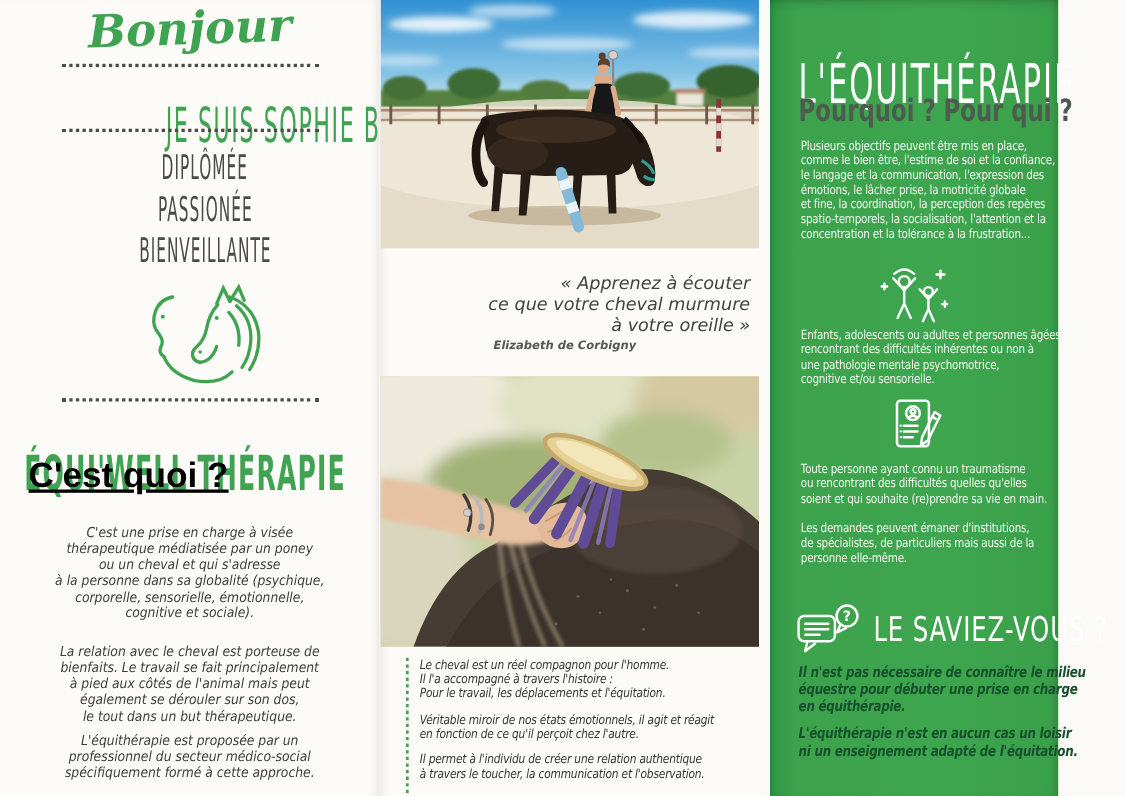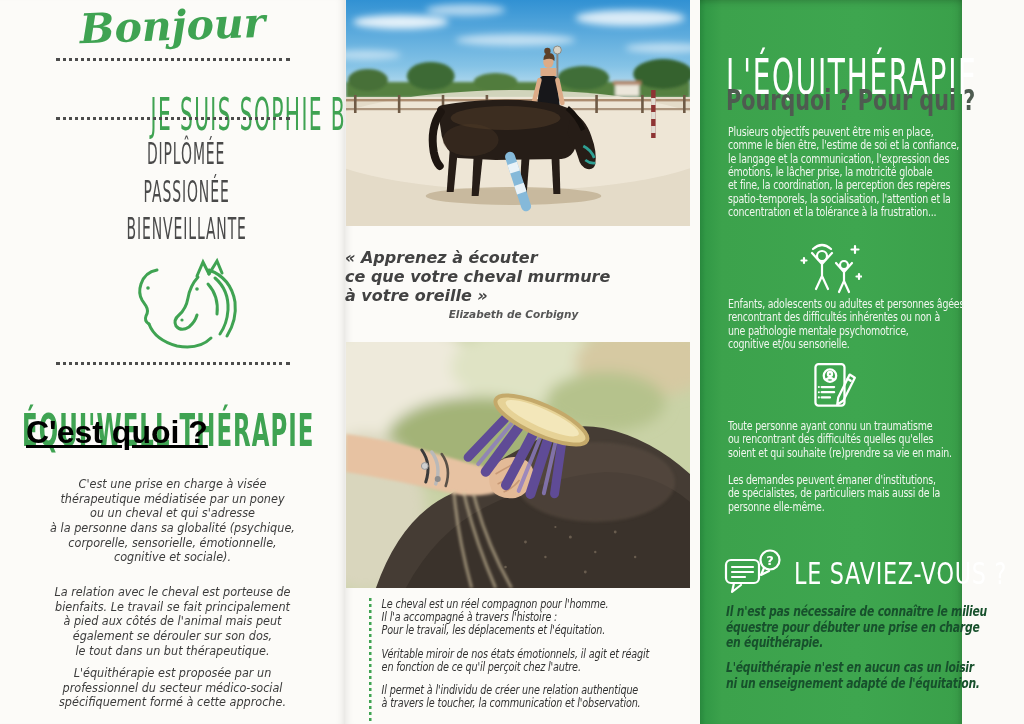--- a/index.html
+++ b/index.html
@@ -29,22 +29,22 @@
   .sec-title .cond{transform:scaleX(0.52);transform-origin:0 50%;letter-spacing:2px;}
   .cquoi{position:absolute;top:414px;left:26px;font-size:32px;font-weight:bold;color:#000000;
     font-family:"Liberation Sans",sans-serif;text-decoration:underline;}
   .lpara{position:absolute;left:0;right:0;text-align:center;font-style:italic;color:#3c3c3c;
     font-size:12.5px;line-height:1.17;white-space:pre-line;
     transform:scaleX(0.9);transform-origin:50% 0;margin:0;}
   
   .photo{position:absolute;left:1px;width:344px;display:block;}
   .photo-top{top:0;height:226px;}
   .photo-bottom{top:342px;height:246px;}
-  .quote{position:absolute;top:248px;left:0;right:8px;text-align:left;font-style:italic;
-    color:#42settings4242;color:#424242;font-size:16px;line-height:1.2;white-space:pre-line;margin:0;font-weight:bold;}
+  .quote{position:absolute;top:248px;left:0;right:8px;text-align:right;font-style:italic;
+    color:#42settings4242;color:#424242;font-size:16px;line-height:1.2;white-space:pre-line;margin:0;}
   .quote-author{position:absolute;top:308px;left:0;right:8px;text-align:center;
     font-size:10.5px;font-weight:bold;font-style:italic;color:#555;}
   .mid-text{position:absolute;top:598px;left:24px;width:380px;
     border-left:3px dotted #3fa352;padding-left:12px;
     transform:scaleX(0.84);transform-origin:0 0;
     font-style:italic;color:#333;font-size:11.5px;line-height:1.12;letter-spacing:-0.2px;}
   .mid-text p{white-space:pre-line;margin:0 0 11px 0;}
   
   .r-title{position:absolute;top:18px;left:26px;color:#fff;font-size:50px;line-height:1;font-weight:400;}
   .r-title .cond{transform:scaleX(0.56);transform-origin:0 50%;letter-spacing:3px;}

